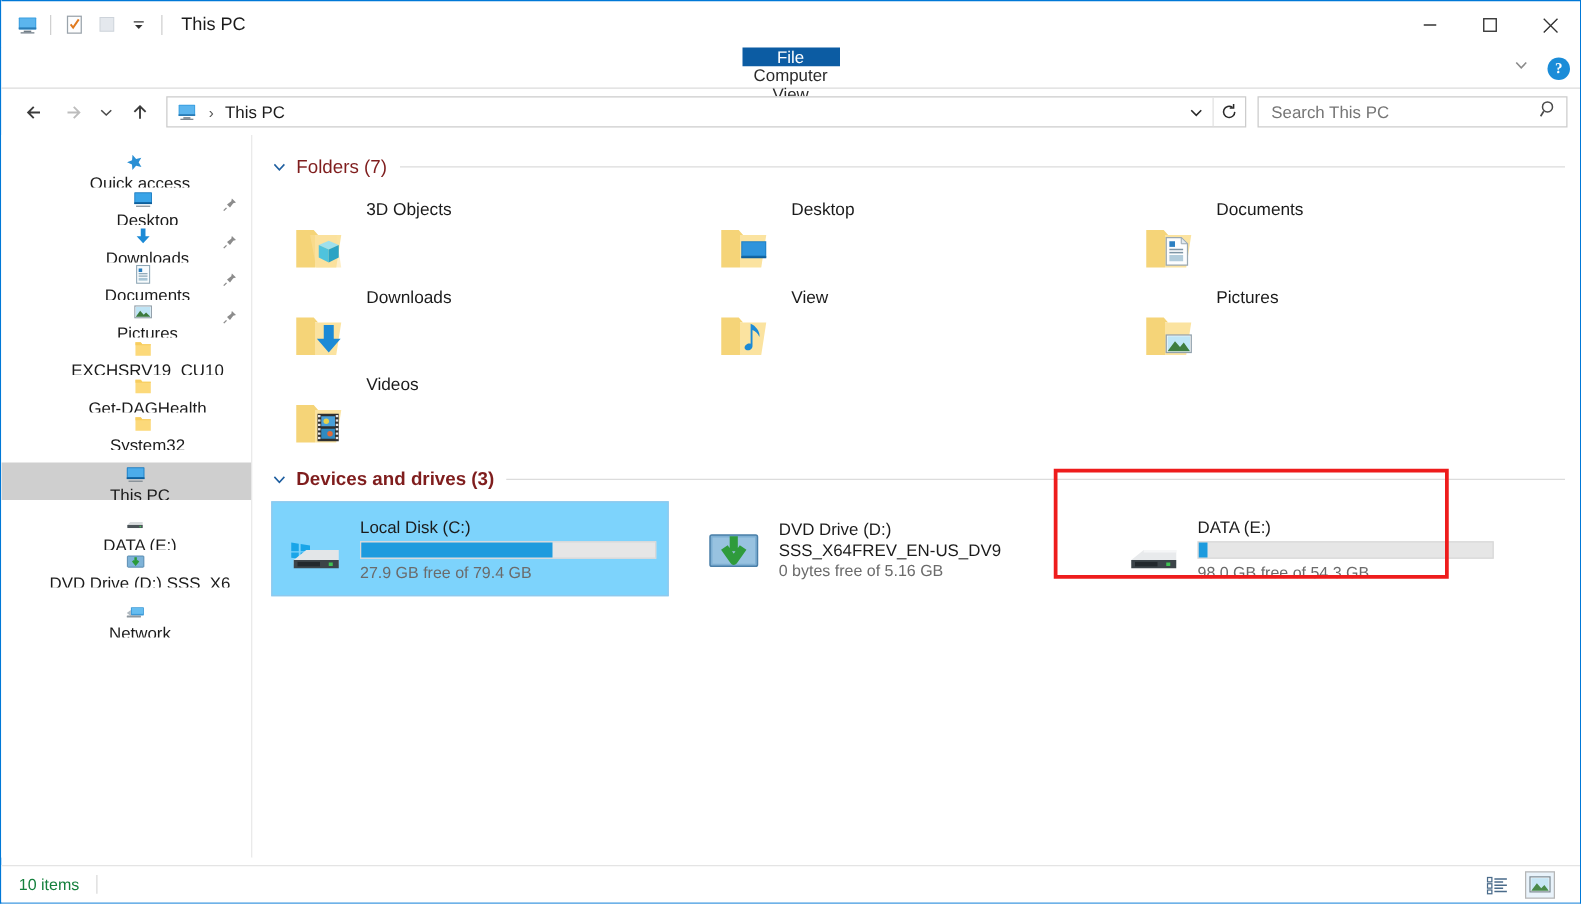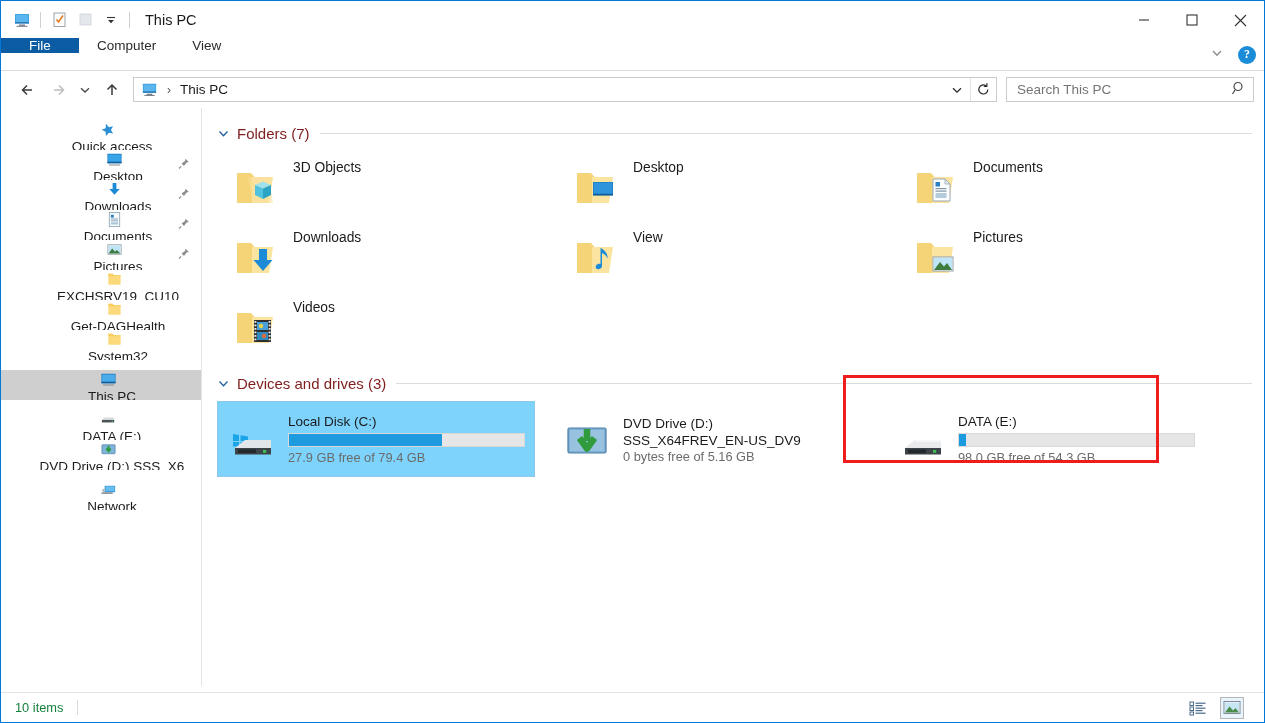--- a/index.html
+++ b/index.html
@@ -52,21 +52,22 @@
   }
   .win-btn svg { display: block; }
 
   
   .ribbon {
     position: relative;
     height: 33px;
     background: #ffffff;
     border-bottom: 1px solid #dcdcdc;
     display: flex;
-    align-items: flex-start;
+    align-items: center;
+    flex-direction: column;
   }
   .tab {
     display: flex; align-items: center; justify-content: center;
     font-size: 13.5px; color: #2b2b2b;
     padding: 0 18px;
     min-width: 50px;
   }
   .tab.file {
     background: #0c5ca3;
     color: #ffffff;
@@ -206,21 +207,21 @@
   .folder-grid {
     display: flex;
     flex-wrap: wrap;
     margin-top: 6px;
     width: 1020px;
   }
   .folder-tile {
     width: 340px;
     height: 70px;
     display: flex;
-    align-items: center;
+    align-items: flex-end;
     padding-left: 14px;
   }
   .folder-icon {
     width: 48px; height: 48px;
     flex-shrink: 0;
     margin-right: 14px;
   }
   .folder-name {
     font-size: 13.8px; color: #1b1b1b;
     align-self: flex-start;
@@ -727,21 +728,21 @@
               <rect x="37.6" y="25" width="2" height="1.8" fill="#e8e8e8"></rect>
               <rect x="37.6" y="28.5" width="2" height="1.8" fill="#e8e8e8"></rect>
               <rect x="37.6" y="32" width="2" height="1.8" fill="#e8e8e8"></rect>
               <rect x="37.6" y="35.5" width="2" height="1.8" fill="#e8e8e8"></rect>
             </svg>
           </span>
           <span class="folder-name">Videos</span>
         </div>
       </div>
 
-      <div class="group-header" style="margin-top:8px;">
+      <div class="group-header" style="margin-top:8px;font-weight:bold;">
         <span class="group-chevron">
           <svg width="13" height="13" viewBox="0 0 13 13">
               <path d="M2.5 4.5 L6.5 8.8 L10.5 4.5" stroke="#1f5fa0" stroke-width="1.25" fill="none"></path>
             </svg>
         </span>
         <span class="group-title">Devices and drives (3)</span>
         <span class="group-rule"></span>
       </div>
 
       <div class="drive-grid">

